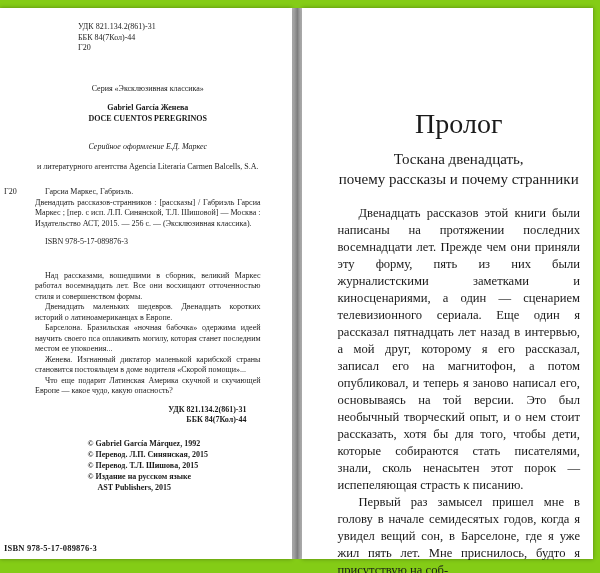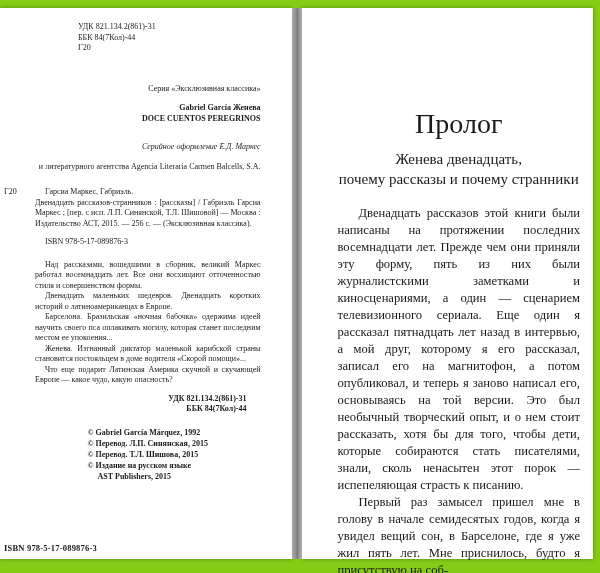--- a/index.html
+++ b/index.html
@@ -12,30 +12,30 @@
   }
   .book{position:relative;width:600px;height:573px;background:#84cc16;overflow:hidden;}
   .spread{position:absolute;top:8px;left:0;right:7px;bottom:14px;display:flex;}
   .page{background:#ffffff;flex:1 1 0;position:relative;box-shadow:0 0 4px rgba(0,0,0,.35);}
   .gutter{width:10px;background:linear-gradient(to right,#c6c6c6,#8d8d8d 40%,#7f7f7f 55%,#cccccc);}
 
   
   .lp{font-size:8px;line-height:10.5px;}
   .lp-inner{padding:14px 31px 0 35px;}
   .codes{margin-left:43px;}
-  .center-block{text-align:right;margin-top:30px;}
+  .center-block{text-align:center;margin-top:30px;}
   .center-block .sp{height:9px;}
   .bold{font-weight:bold;}
   .ital{font-style:italic;}
   .catalog{position:relative;margin-top:15px;}
   .card-code{position:absolute;left:-31px;top:0;font-size:8px;}
   .card-author{font-weight:normal;text-indent:10px;}
   .card-desc{text-align:justify;margin:0;}
   .card-isbn{margin-top:8px;text-indent:10px;}
-  .annotation{margin-top:12px;}
+  .annotation{margin-top:23px;}
   .annotation p{margin:0;text-align:justify;text-indent:10px;}
   .codes-bottom{margin-top:8px;text-align:right;font-weight:bold;padding-right:14px;}
   .copyright{width:fit-content;margin:12px auto 0;font-weight:bold;line-height:11px;}
   .copyright .indent{padding-left:10px;}
   .isbn-bottom{position:absolute;left:4px;bottom:6px;font-weight:bold;font-size:8.5px;letter-spacing:.2px;}
 
   
   .rp-inner{padding:0 13px 0 36px;}
   .prolog-heading{text-align:center;margin-top:104px;font-size:28px;line-height:24px;}
   .prolog-sub{text-align:center;margin-top:13px;font-size:15px;line-height:20px;}
@@ -103,21 +103,21 @@
       </div>
       <div class="isbn-bottom">ISBN 978-5-17-089876-3</div>
     </div>
 
     <div class="gutter"></div>
 
     <div class="page">
       <div class="rp-inner">
         <div class="prolog-heading">Пролог</div>
         <div class="prolog-sub">
-          <div>Женева двенадцать,</div>
+          <div>Тоскана двенадцать,</div>
           <div>почему рассказы и почему странники</div>
         </div>
         <div class="body-text">
           <p>Двенадцать рассказов этой книги были написаны на протяжении последних восемнадцати лет. Прежде чем они приняли эту форму, пять из них были журналистскими заметками и киносценариями, а один — сценарием телевизионного сериала. Еще один я рассказал пятнадцать лет назад в интервью, а мой друг, которому я его рассказал, записал его на магнитофон, а потом опубликовал, и теперь я заново написал его, основываясь на той версии. Это был необычный творческий опыт, и о нем стоит рассказать, хотя бы для того, чтобы дети, которые собираются стать писателями, знали, сколь ненасытен этот порок — испепеляющая страсть к писанию.</p>
           <p>Первый раз замысел пришел мне в голову в начале семидесятых годов, когда я увидел вещий сон, в Барселоне, где я уже жил пять лет. Мне приснилось, будто я присутствую на соб-</p>
         </div>
       </div>
     </div>
 
   </div>

